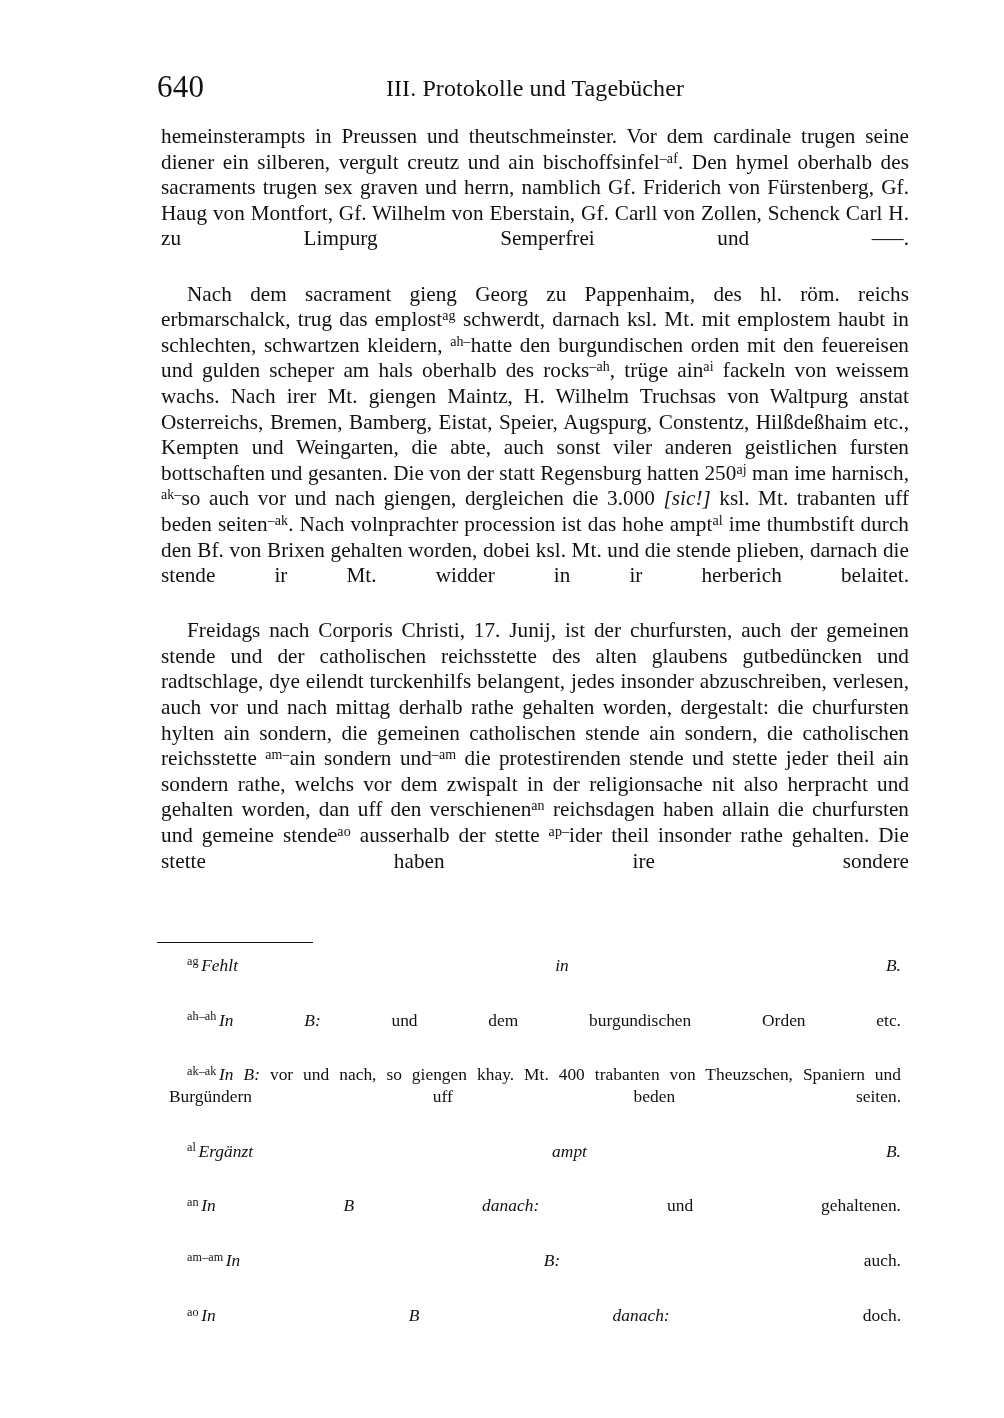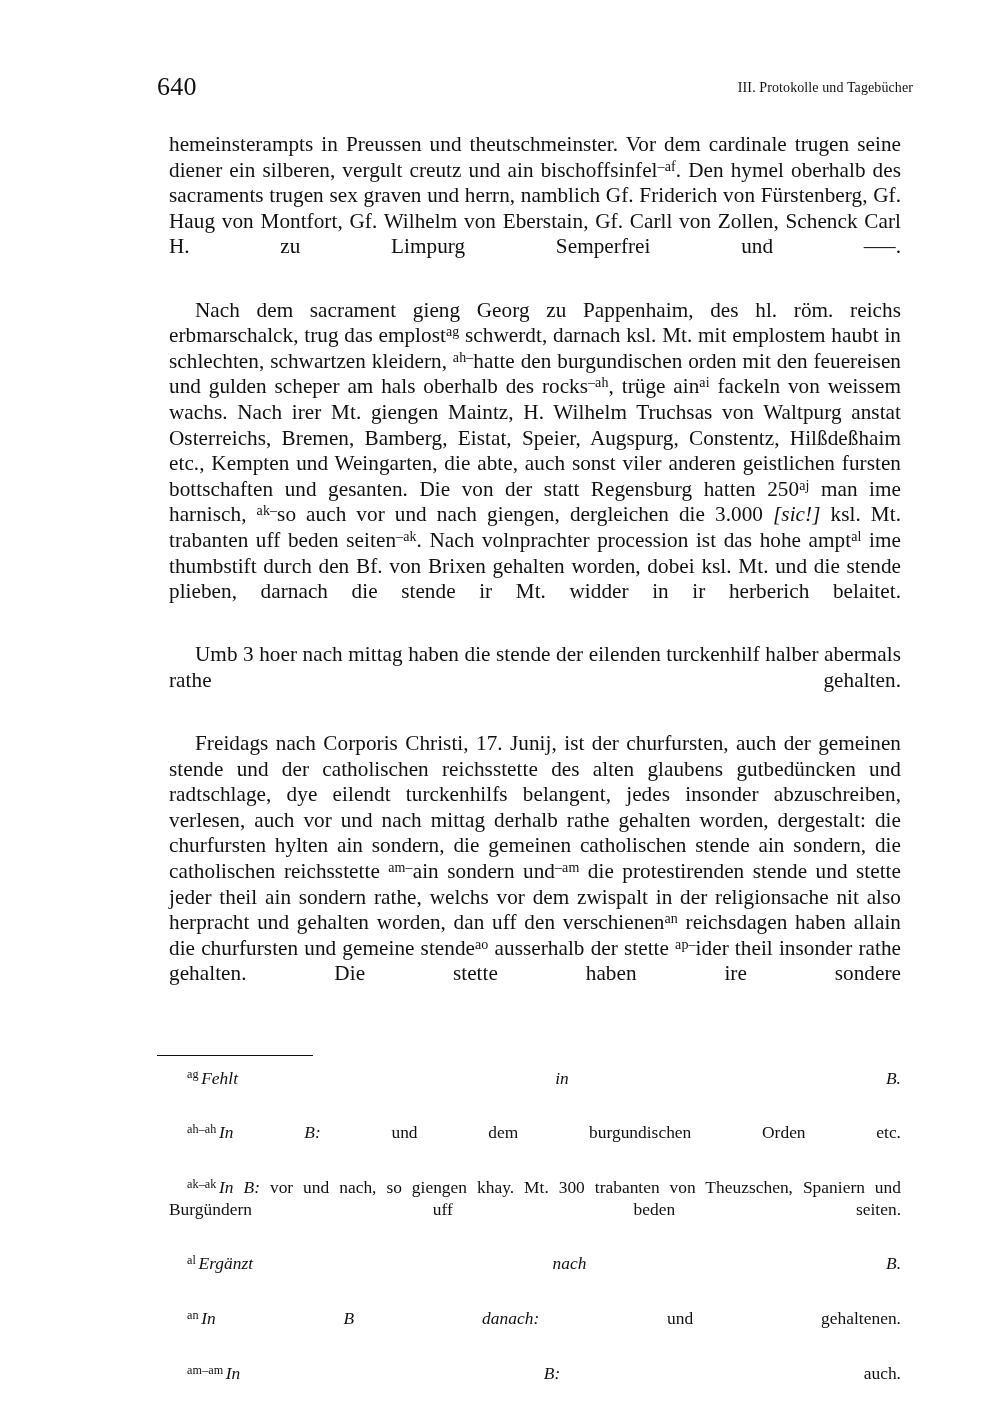--- a/index.html
+++ b/index.html
@@ -26,47 +26,47 @@
   
   .running-head {
     position: relative;
     height: 46px;
     margin-top: 74px;
   }
   .folio {
     position: absolute;
     left: 0;
     top: 0;
-    font-size: 26px;
+    font-size: 31px;
     line-height: 26px;
     letter-spacing: .2px;
   }
   .head-title {
     position: absolute;
     left: 0;
     right: 0;
     top: 2px;
-    text-align: right;
-    font-size: 14px;
+    text-align: center;
+    font-size: 24px;
     line-height: 24px;
     letter-spacing: .1px;
   }
 
   
   .body-text {
     margin-top: 0;
     font-size: 21.2px;
     line-height: 25.6px;
     text-align: justify;
     text-justify: inter-word;
     hyphens: none;
     letter-spacing: .05px;
   }
   .body-text p {
-    margin: 12px;
+    margin: 4px;
     text-indent: 0;
   }
   .body-text p.indent {
     text-indent: 26px;
   }
   
   .body-text p:after {
     content: "";
     display: inline-block;
     width: 100%;
@@ -119,30 +119,29 @@
 <div class="page">
 
   <div class="running-head">
     <div class="folio">640</div>
     <div class="head-title">III. Protokolle und Tagebücher</div>
   </div>
 
   <div class="body-text" id="body-text">
       <p class=""><span>hemeinsterampts in Preussen und theutschmeinster. Vor dem cardinale trugen seine diener ein silberen, vergult creutz und ain bischoffsinfel</span><sup>–af</sup><span>. Den hymel oberhalb des sacraments trugen sex graven und herrn, namblich Gf. Friderich von Fürstenberg, Gf. Haug von Montfort, Gf. Wilhelm von Eberstain, Gf. Carll von Zollen, Schenck Carl H. zu Limpurg Semperfrei und –––.</span></p>
       <p class="indent"><span>Nach dem sacrament gieng Georg zu Pappenhaim, des hl. röm. reichs erbmarschalck, trug das emplost</span><sup>ag</sup><span> schwerdt, darnach ksl. Mt. mit emplostem haubt in schlechten, schwartzen kleidern, </span><sup>ah–</sup><span>hatte den burgundischen orden mit den feuereisen und gulden scheper am hals oberhalb des rocks</span><sup>–ah</sup><span>, trüge ain</span><sup>ai</sup><span> fackeln von weissem wachs. Nach irer Mt. giengen Maintz, H. Wilhelm Truchsas von Waltpurg anstat Osterreichs, Bremen, Bamberg, Eistat, Speier, Augspurg, Constentz, Hilßdeßhaim etc., Kempten und Weingarten, die abte, auch sonst viler anderen geistlichen fursten bottschaften und gesanten. Die von der statt Regensburg hatten 250</span><sup>aj</sup><span> man ime harnisch, </span><sup>ak–</sup><span>so auch vor und nach giengen, dergleichen die 3.000 </span><i>[sic!]</i><span> ksl. Mt. trabanten uff beden seiten</span><sup>–ak</sup><span>. Nach volnprachter procession ist das hohe ampt</span><sup>al</sup><span> ime thumbstift durch den Bf. von Brixen gehalten worden, dobei ksl. Mt. und die stende plieben, darnach die stende ir Mt. widder in ir herberich belaitet.</span></p>
-      <p class="indent"><span>Umb 3 hoer nach mittag haben die stende der eilenden turckenhilf halber abermals rathe gehalten.</span></p>
       <p class="indent"><span>Freidags nach Corporis Christi, 17. Junij, ist der churfursten, auch der gemeinen stende und der catholischen reichsstette des alten glaubens gutbedüncken und radtschlage, dye eilendt turckenhilfs belangent, jedes insonder abzuschreiben, verlesen, auch vor und nach mittag derhalb rathe gehalten worden, dergestalt: die churfursten hylten ain sondern, die gemeinen catholischen stende ain sondern, die catholischen reichsstette </span><sup>am–</sup><span>ain sondern und</span><sup>–am</sup><span> die protestirenden stende und stette jeder theil ain sondern rathe, welchs vor dem zwispalt in der religionsache nit also herpracht und gehalten worden, dan uff den verschienen</span><sup>an</sup><span> reichsdagen haben allain die churfursten und gemeine stende</span><sup>ao</sup><span> ausserhalb der stette </span><sup>ap–</sup><span>ider theil insonder rathe gehalten. Die stette haben ire sondere</span></p>
     </div>
 
   <div class="footnotes">
     <div class="fn-rule"></div>
     <div id="footnote-list">
         <p><sup>ag</sup><span class="fn-src">Fehlt in B.</span><span></span></p>
         <p><sup>ah–ah</sup><span class="fn-src">In B:</span><span> und dem burgundischen Orden etc.</span></p>
-        <p><sup>ak–ak</sup><span class="fn-src">In B:</span><span> vor und nach, so giengen khay. Mt. 300 trabanten von Theuzschen, Spaniern und Burgündern uff beden seiten.</span></p>
-        <p><sup>al</sup><span class="fn-src">Ergänzt nach B.</span><span></span></p>
+        <p><sup>ak–ak</sup><span class="fn-src">In B:</span><span> vor und nach, so giengen khay. Mt. 400 trabanten von Theuzschen, Spaniern und Burgündern uff beden seiten.</span></p>
+        <p><sup>al</sup><span class="fn-src">Ergänzt ampt B.</span><span></span></p>
         <p><sup>an</sup><span class="fn-src">In B danach:</span><span> und gehaltenen.</span></p>
         <p><sup>am–am</sup><span class="fn-src">In B:</span><span> auch.</span></p>
         <p><sup>ao</sup><span class="fn-src">In B danach:</span><span> doch.</span></p>
       </div>
   </div>
 
 </div>
 
 </body></html>

